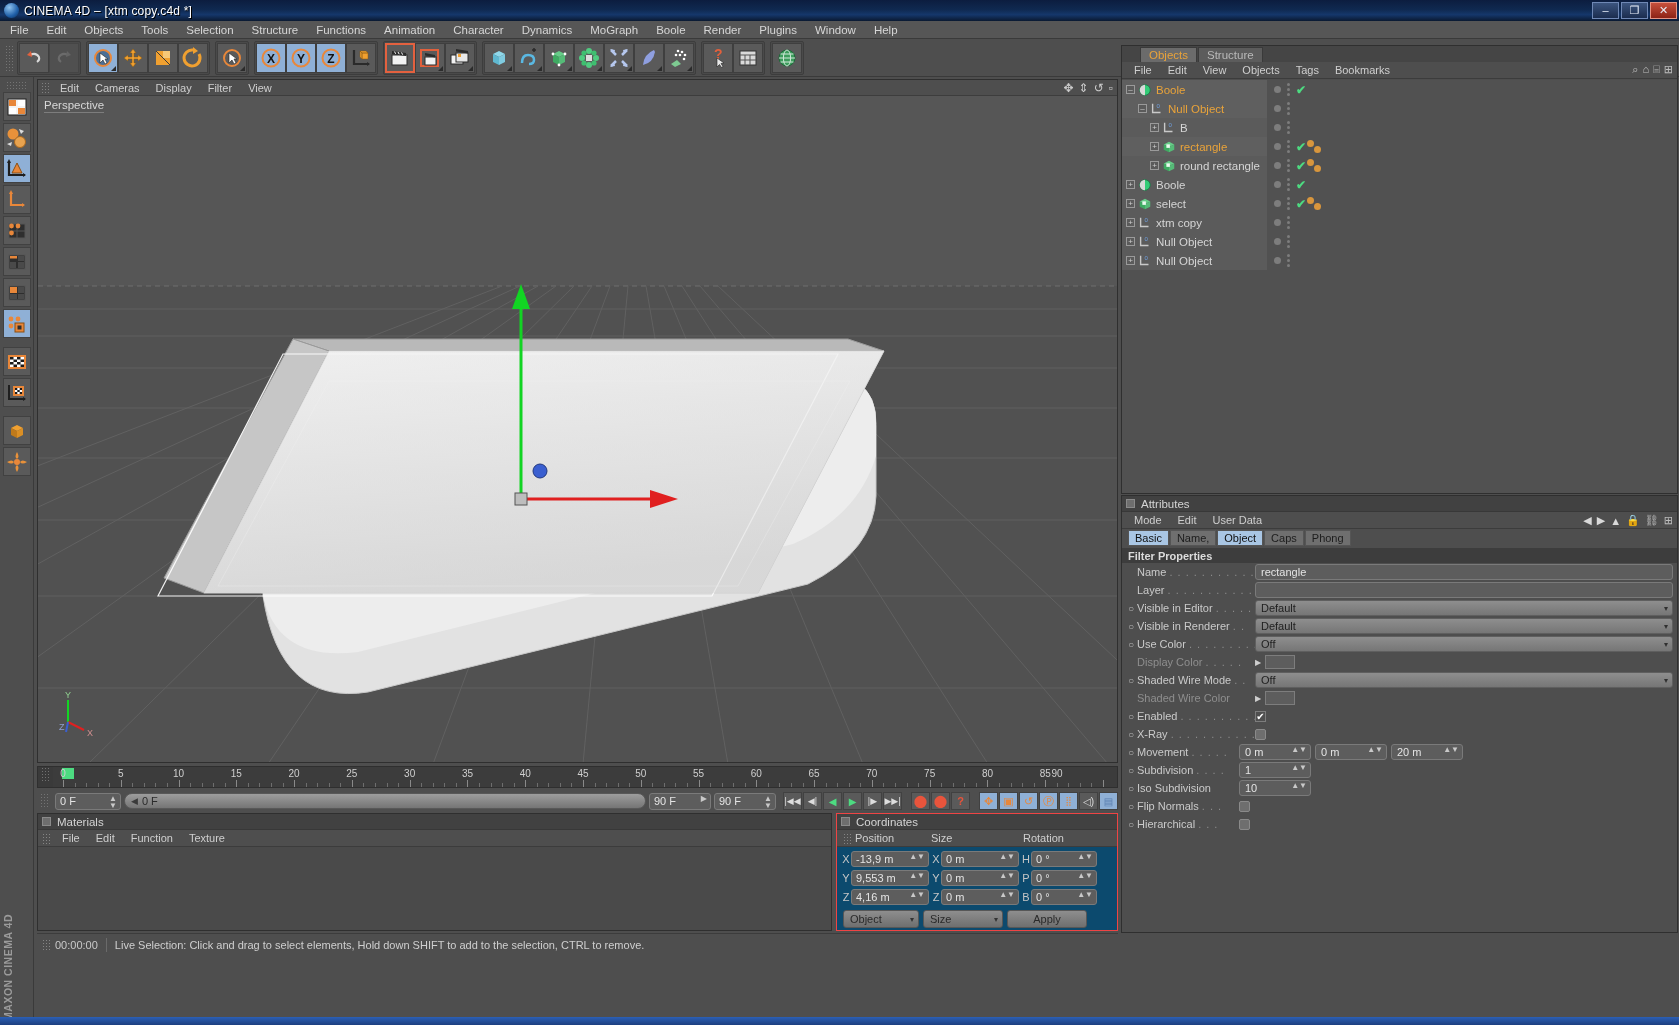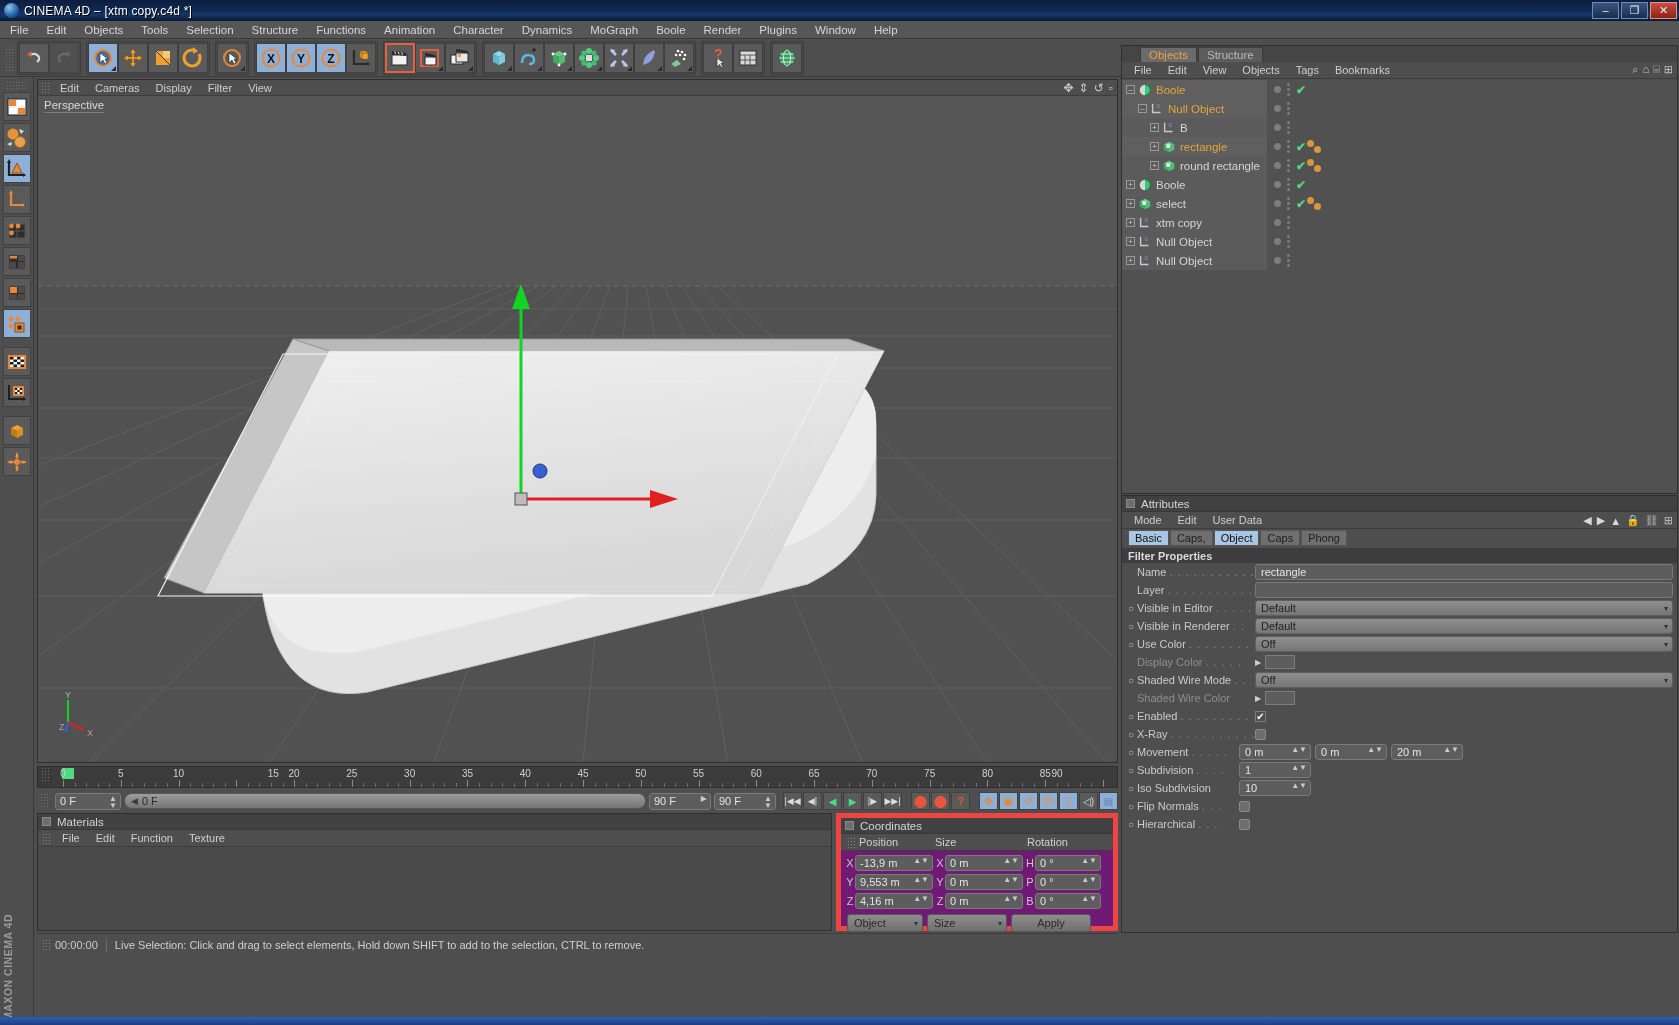--- a/index.html
+++ b/index.html
@@ -169,21 +169,21 @@
     border-bottom: 1px solid #383838;
   }
   .panel-title .pt-box { width: 9px; height: 9px; background: #6e6e6e; border: 1px solid #8a8a8a; margin-right: 6px; }
   .panel-menu { height: 17px; display: flex; align-items: center; background: #4e4e4e; border-bottom: 1px solid #3c3c3c; }
   .panel-menu .pm { font-size: 11px; color: #cfcfcf; padding: 0 8px; }
   .panel-menu .pgrip { width: 8px; height: 11px; background-image: radial-gradient(#858585 .8px, transparent .9px); background-size: 3px 3px; margin: 0 4px; }
 
   
   #coordinates {
     position: absolute; left: 836px; top: 813px; width: 282px; height: 118px;
-    background: #701a75; border: 5px solid #ef4444;
+    background: #0c4a6e; border: 1px solid #ef4444;
   }
   .coord-row { display: flex; align-items: center; height: 18px; margin-top: 1px; }
   .coord-row .ax { width: 10px; color: #c6c6c6; font-size: 11px; text-align: center; }
   .coord-row .cf {
     width: 72px; height: 16px; background: #5d5d5d; border: 1px solid #7a7a7a;
     border-radius: 3px; color: #e4e4e4; font-size: 11px; display: flex;
     align-items: center; padding-left: 4px; position: relative; margin-right: 2px;
   }
   .coord-foot { display: flex; gap: 4px; padding: 4px 4px 0 6px; }
   .dd {
@@ -740,21 +740,21 @@
       <div class="tick" style="left: 79.3333px; height: 4px; background: rgb(110, 110, 110);"></div>
       <div class="tick" style="left: 90.8889px; height: 4px; background: rgb(110, 110, 110);"></div>
       <div class="tick" style="left: 102.444px; height: 4px; background: rgb(110, 110, 110);"></div>
       <div class="tick" style="left: 114px; height: 4px; background: rgb(110, 110, 110);"></div>
       <div class="lbl" style="left: 125.556px;">10</div>
       <div class="tick" style="left: 125.556px; height: 7px;"></div>
       <div class="tick" style="left: 137.111px; height: 4px; background: rgb(110, 110, 110);"></div>
       <div class="tick" style="left: 148.667px; height: 4px; background: rgb(110, 110, 110);"></div>
       <div class="tick" style="left: 160.222px; height: 4px; background: rgb(110, 110, 110);"></div>
       <div class="tick" style="left: 171.778px; height: 4px; background: rgb(110, 110, 110);"></div>
-      <div class="lbl" style="left: 183.333px; margin-left: 37px;">15</div>
+      <div class="lbl" style="left: 183.333px;">15</div>
       <div class="tick" style="left: 183.333px; height: 7px;"></div>
       <div class="tick" style="left: 194.889px; height: 4px; background: rgb(110, 110, 110);"></div>
       <div class="tick" style="left: 206.444px; height: 4px; background: rgb(110, 110, 110);"></div>
       <div class="tick" style="left: 218px; height: 4px; background: rgb(110, 110, 110);"></div>
       <div class="tick" style="left: 229.556px; height: 4px; background: rgb(110, 110, 110);"></div>
       <div class="lbl" style="left: 241px;">20</div>
       <div class="tick" style="left: 241.111px; height: 7px;"></div>
       <div class="tick" style="left: 252.667px; height: 4px; background: rgb(110, 110, 110);"></div>
       <div class="tick" style="left: 264.222px; height: 4px; background: rgb(110, 110, 110);"></div>
       <div class="tick" style="left: 275.778px; height: 4px; background: rgb(110, 110, 110);"></div>
@@ -1260,21 +1260,21 @@
       <span style="color:#d9d9d9;font-size:11px">▲</span>
       <span style="color:#bdbdbd;font-size:11px">🔒</span>
       <span style="color:#bdbdbd;font-size:11px">⛓</span>
       <span style="color:#bdbdbd;font-size:11px">⊞</span>
     </div>
   </div>
 
 
   <div id="at-tabs">
     <div class="atab on">Basic</div>
-    <div class="atab">Caps,</div>
+    <div class="atab">Name,</div>
     <div class="atab on">Object</div>
     <div class="atab">Caps</div>
     <div class="atab">Phong</div>
   </div>
 
   <div class="sec-hdr">Filter Properties</div>
   <div id="basic-rows">
       <div class="prop-row">
         <span class="prop-bullet"></span>
         <span class="prop-label">Name <span class="dotted">. . . . . . . . . . . . .</span></span>

